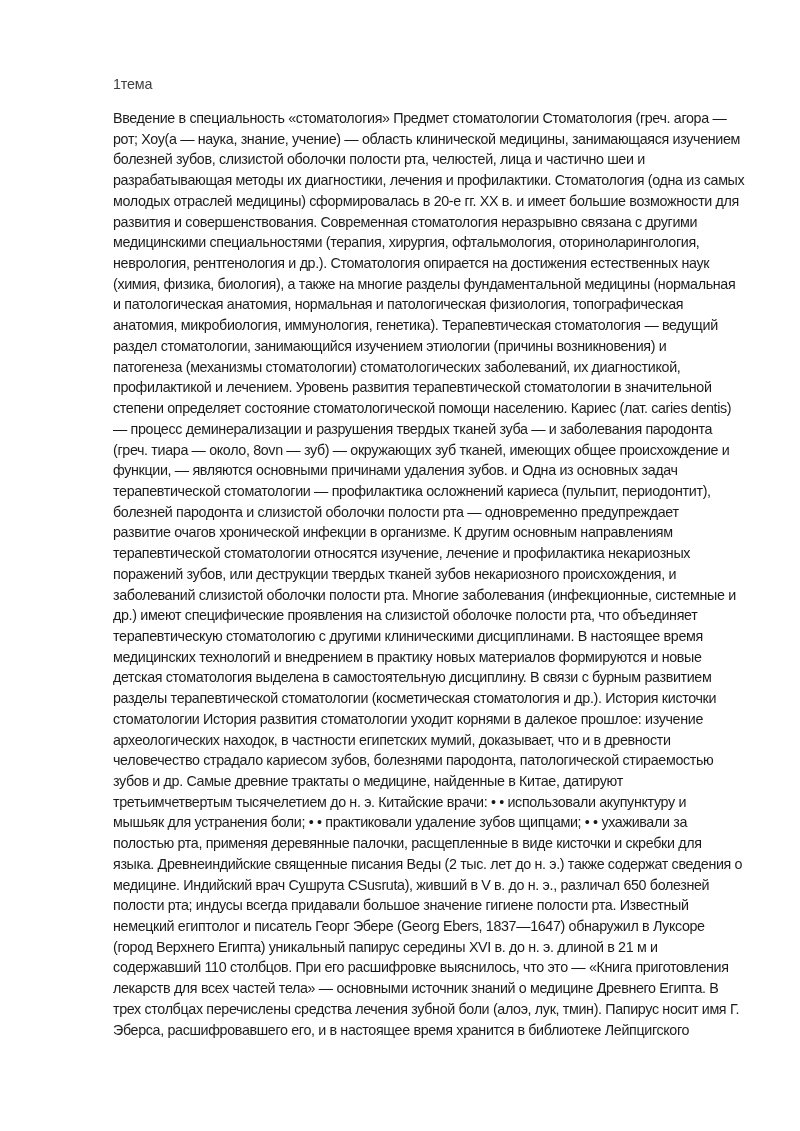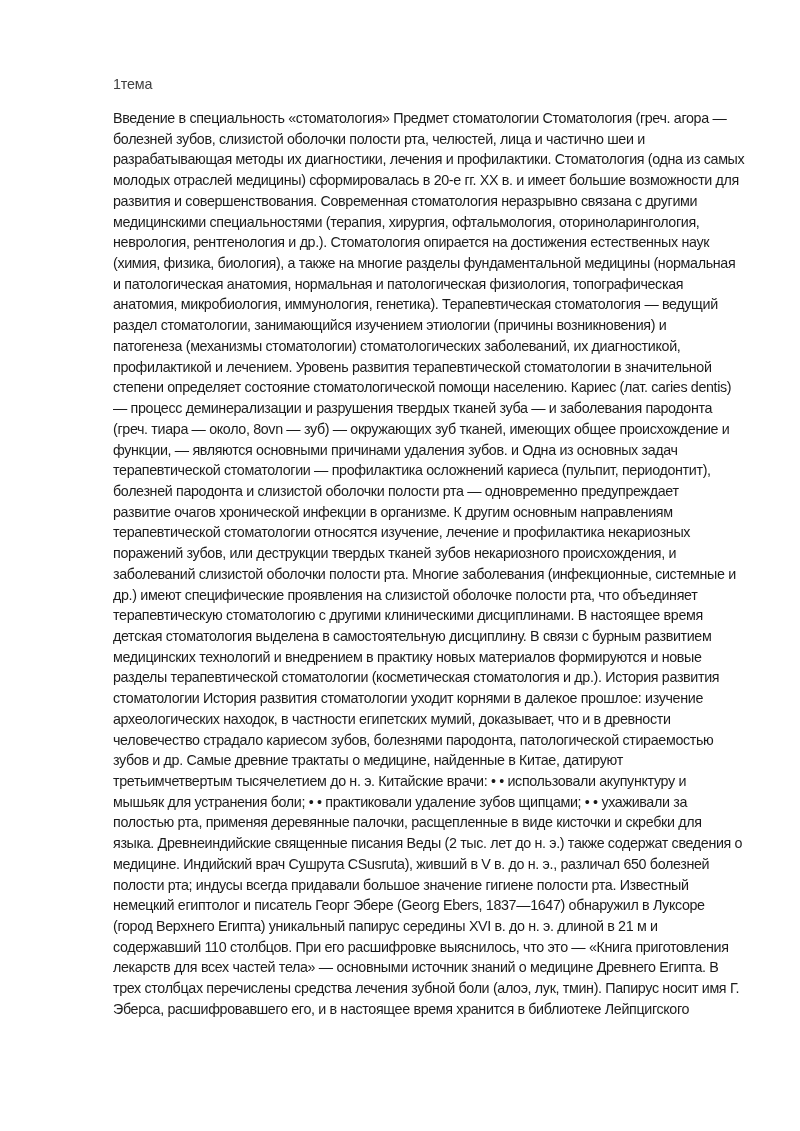--- a/index.html
+++ b/index.html
@@ -40,20 +40,21 @@
     white-space: pre;
   }
 </style>
 </head>
 <body>
 
 <div class="page">
   <div class="doc-heading">1тема</div>
   <div class="doc-body">
       <div class="text-line">Введение в специальность «стоматология» Предмет стоматологии Стоматология (греч. агора —</div>
+      <div class="text-line">рот; Хоу(а — наука, знание, учение) — область клинической медицины, занимающаяся изучением</div>
       <div class="text-line">болезней зубов, слизистой оболочки полости рта, челюстей, лица и частично шеи и</div>
       <div class="text-line">разрабатывающая методы их диагностики, лечения и профилактики. Стоматология (одна из самых</div>
       <div class="text-line">молодых отраслей медицины) сформировалась в 20-е гг. XX в. и имеет большие возможности для</div>
       <div class="text-line">развития и совершенствования. Современная стоматология неразрывно связана с другими</div>
       <div class="text-line">медицинскими специальностями (терапия, хирургия, офтальмология, оториноларингология,</div>
       <div class="text-line">неврология, рентгенология и др.). Стоматология опирается на достижения естественных наук</div>
       <div class="text-line">(химия, физика, биология), а также на многие разделы фундаментальной медицины (нормальная</div>
       <div class="text-line">и патологическая анатомия, нормальная и патологическая физиология, топографическая</div>
       <div class="text-line">анатомия, микробиология, иммунология, генетика). Терапевтическая стоматология — ведущий</div>
       <div class="text-line">раздел стоматологии, занимающийся изучением этиологии (причины возникновения) и</div>
@@ -64,23 +65,23 @@
       <div class="text-line">(греч. тиара — около, 8ovn — зуб) — окружающих зуб тканей, имеющих общее происхождение и</div>
       <div class="text-line">функции, — являются основными причинами удаления зубов. и Одна из основных задач</div>
       <div class="text-line">терапевтической стоматологии — профилактика осложнений кариеса (пульпит, периодонтит),</div>
       <div class="text-line">болезней пародонта и слизистой оболочки полости рта — одновременно предупреждает</div>
       <div class="text-line">развитие очагов хронической инфекции в организме. К другим основным направлениям</div>
       <div class="text-line">терапевтической стоматологии относятся изучение, лечение и профилактика некариозных</div>
       <div class="text-line">поражений зубов, или деструкции твердых тканей зубов некариозного происхождения, и</div>
       <div class="text-line">заболеваний слизистой оболочки полости рта. Многие заболевания (инфекционные, системные и</div>
       <div class="text-line">др.) имеют специфические проявления на слизистой оболочке полости рта, что объединяет</div>
       <div class="text-line">терапевтическую стоматологию с другими клиническими дисциплинами. В настоящее время</div>
+      <div class="text-line">медицинских технологий и внедрением в практику новых материалов формируются и новые</div>
       <div class="text-line">детская стоматология выделена в самостоятельную дисциплину. В связи с бурным развитием</div>
-      <div class="text-line">медицинских технологий и внедрением в практику новых материалов формируются и новые</div>
-      <div class="text-line">разделы терапевтической стоматологии (косметическая стоматология и др.). История развития</div>
+      <div class="text-line">разделы терапевтической стоматологии (косметическая стоматология и др.). История кисточки</div>
       <div class="text-line">стоматологии История развития стоматологии уходит корнями в далекое прошлое: изучение</div>
       <div class="text-line">археологических находок, в частности египетских мумий, доказывает, что и в древности</div>
       <div class="text-line">человечество страдало кариесом зубов, болезнями пародонта, патологической стираемостью</div>
       <div class="text-line">зубов и др. Самые древние трактаты о медицине, найденные в Китае, датируют</div>
       <div class="text-line">третьимчетвертым тысячелетием до н. э. Китайские врачи: • • использовали акупунктуру и</div>
       <div class="text-line">мышьяк для устранения боли; • • практиковали удаление зубов щипцами; • • ухаживали за</div>
       <div class="text-line">полостью рта, применяя деревянные палочки, расщепленные в виде кисточки и скребки для</div>
       <div class="text-line">языка. Древнеиндийские священные писания Веды (2 тыс. лет до н. э.) также содержат сведения о</div>
       <div class="text-line">медицине. Индийский врач Сушрута CSusruta), живший в V в. до н. э., различал 650 болезней</div>
       <div class="text-line">полости рта; индусы всегда придавали большое значение гигиене полости рта. Известный</div>

